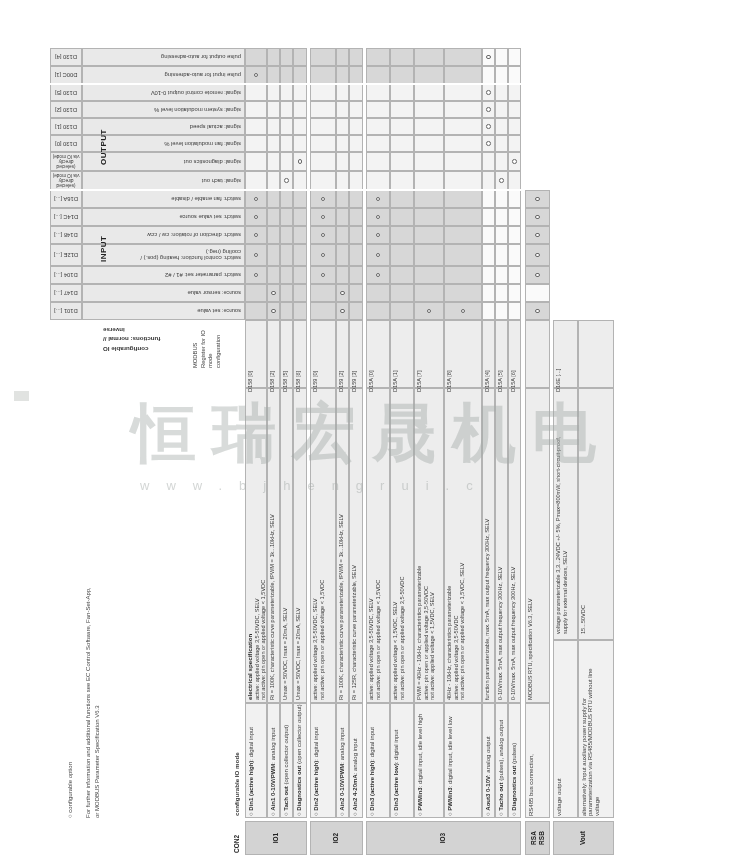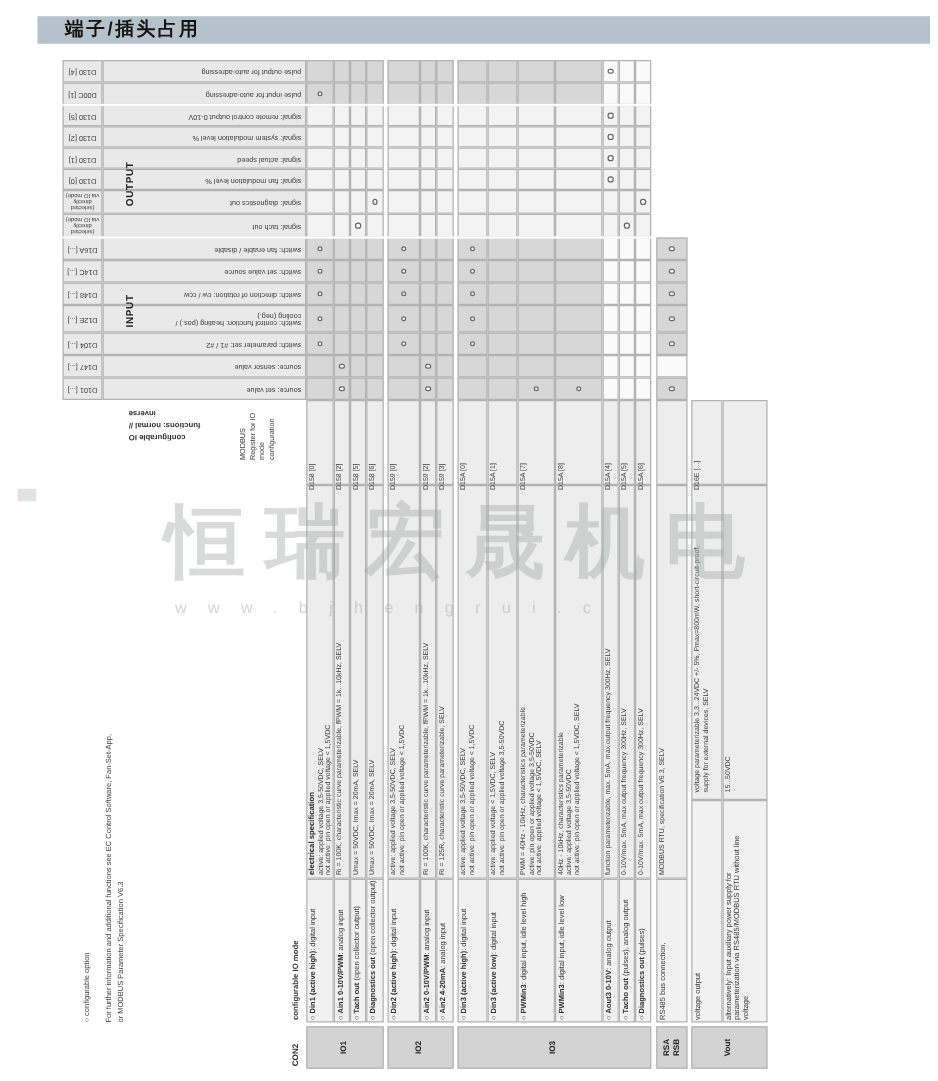--- a/index.html
+++ b/index.html
@@ -33,21 +33,20 @@
           color:rgba(163,169,166,0.42);white-space:nowrap;z-index:9;pointer-events:none;}
   #wm-latin{position:absolute;left:140px;top:478px;font-size:13px;letter-spacing:17px;
             color:rgba(168,174,171,0.5);white-space:nowrap;z-index:9;pointer-events:none;}
   #wm-frag{position:absolute;left:14px;top:391px;width:15px;height:10px;background:rgba(200,204,201,0.55);}
   b{color:#2c2c2c;}
 </style>
 </head>
 <body>
 
 <div id="canvas">
-  <div id="titlebar">端子/插头占用</div>
   <div id="table-root">
       <div class="cell" style="left: 50px; top: 48px; width: 32px; height: 18px; background: rgb(233, 233, 233);">
         <div class="flip dlab">
           <div>D130 [4]</div>
         </div>
       </div>
       <div class="cell" style="left: 82px; top: 48px; width: 163px; height: 18px; background: rgb(233, 233, 233);">
         <div class="flip name">
           <div>pulse output for auto-adressing</div>
         </div>

